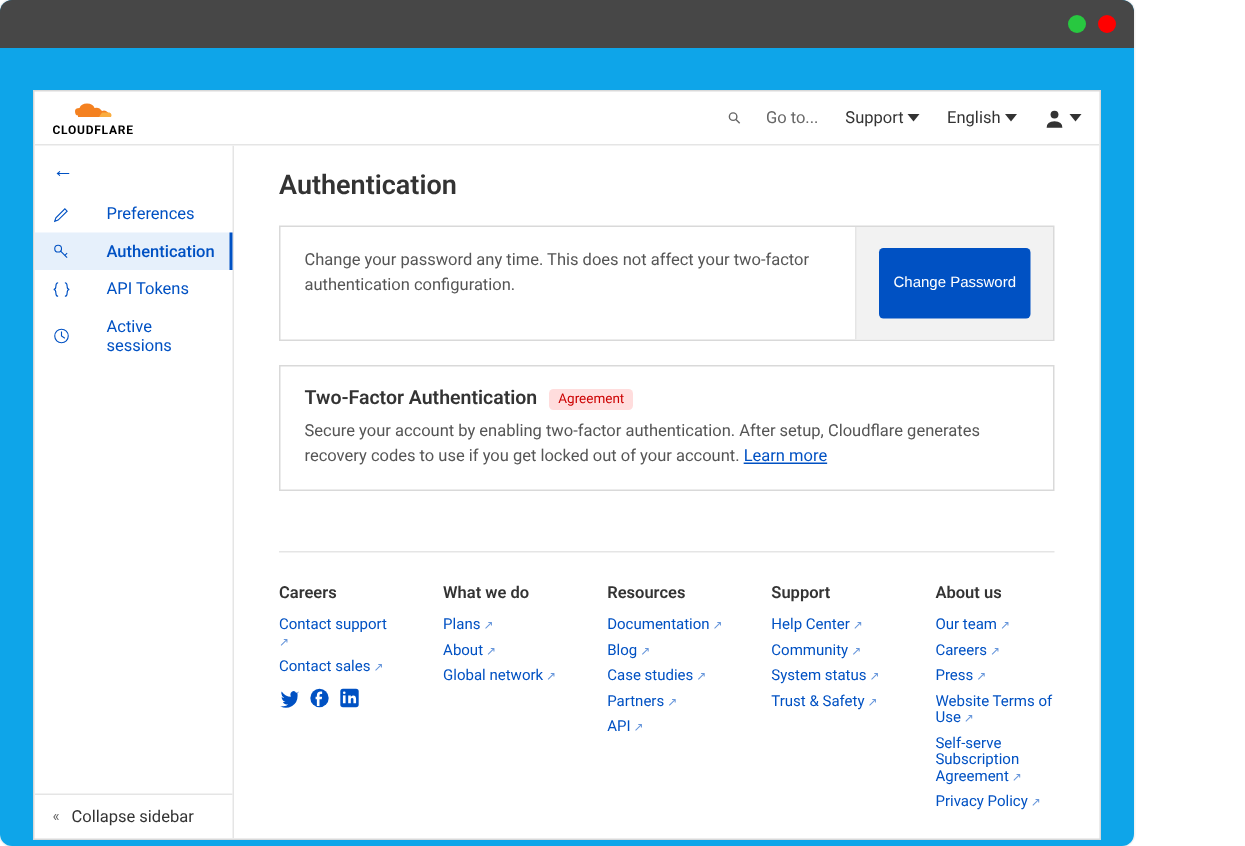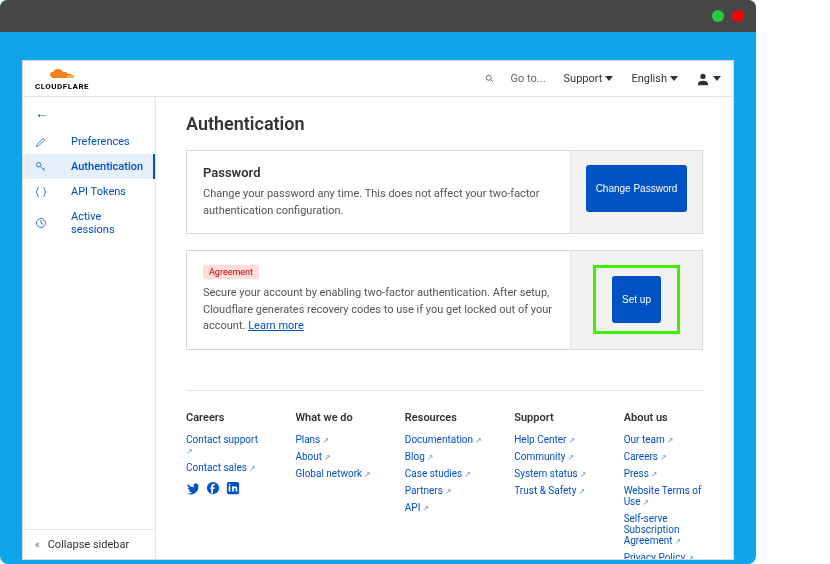--- a/index.html
+++ b/index.html
@@ -131,40 +131,35 @@
         <div class="sidebar-bottom">
           <span class="collapse-icon">«</span>
           <span>Collapse sidebar</span>
         </div>
       </div>
       <div class="main">
         <h1 class="page-title">Authentication</h1>
 
         <div class="card">
           <div class="card-left">
-            <div class="card-title">Password</div>
             <div class="card-desc">Change your password any time. This does not affect your two-factor authentication configuration.</div>
           </div>
           <div class="card-right">
             <button class="btn">Change Password</button>
           </div>
         </div>
 
         <div class="card">
           <div class="card-left">
             <div class="card-title">
+              <span>Two-Factor Authentication</span>
               <span class="badge">Agreement</span>
             </div>
             <div class="card-desc">
               <span>Secure your account by enabling two-factor authentication. After setup, Cloudflare generates recovery codes to use if you get locked out of your account. </span><a class="link">Learn more</a>
-            </div>
-          </div>
-          <div class="card-right">
-            <div class="highlight">
-              <button class="btn">Set up</button>
             </div>
           </div>
         </div>
 
         <div class="footer">
           <div class="footer-col">
             <h4>Careers</h4>
             <a class="footer-link">Contact support</a>
             <a class="footer-link">Contact sales</a>
             <div class="social">

